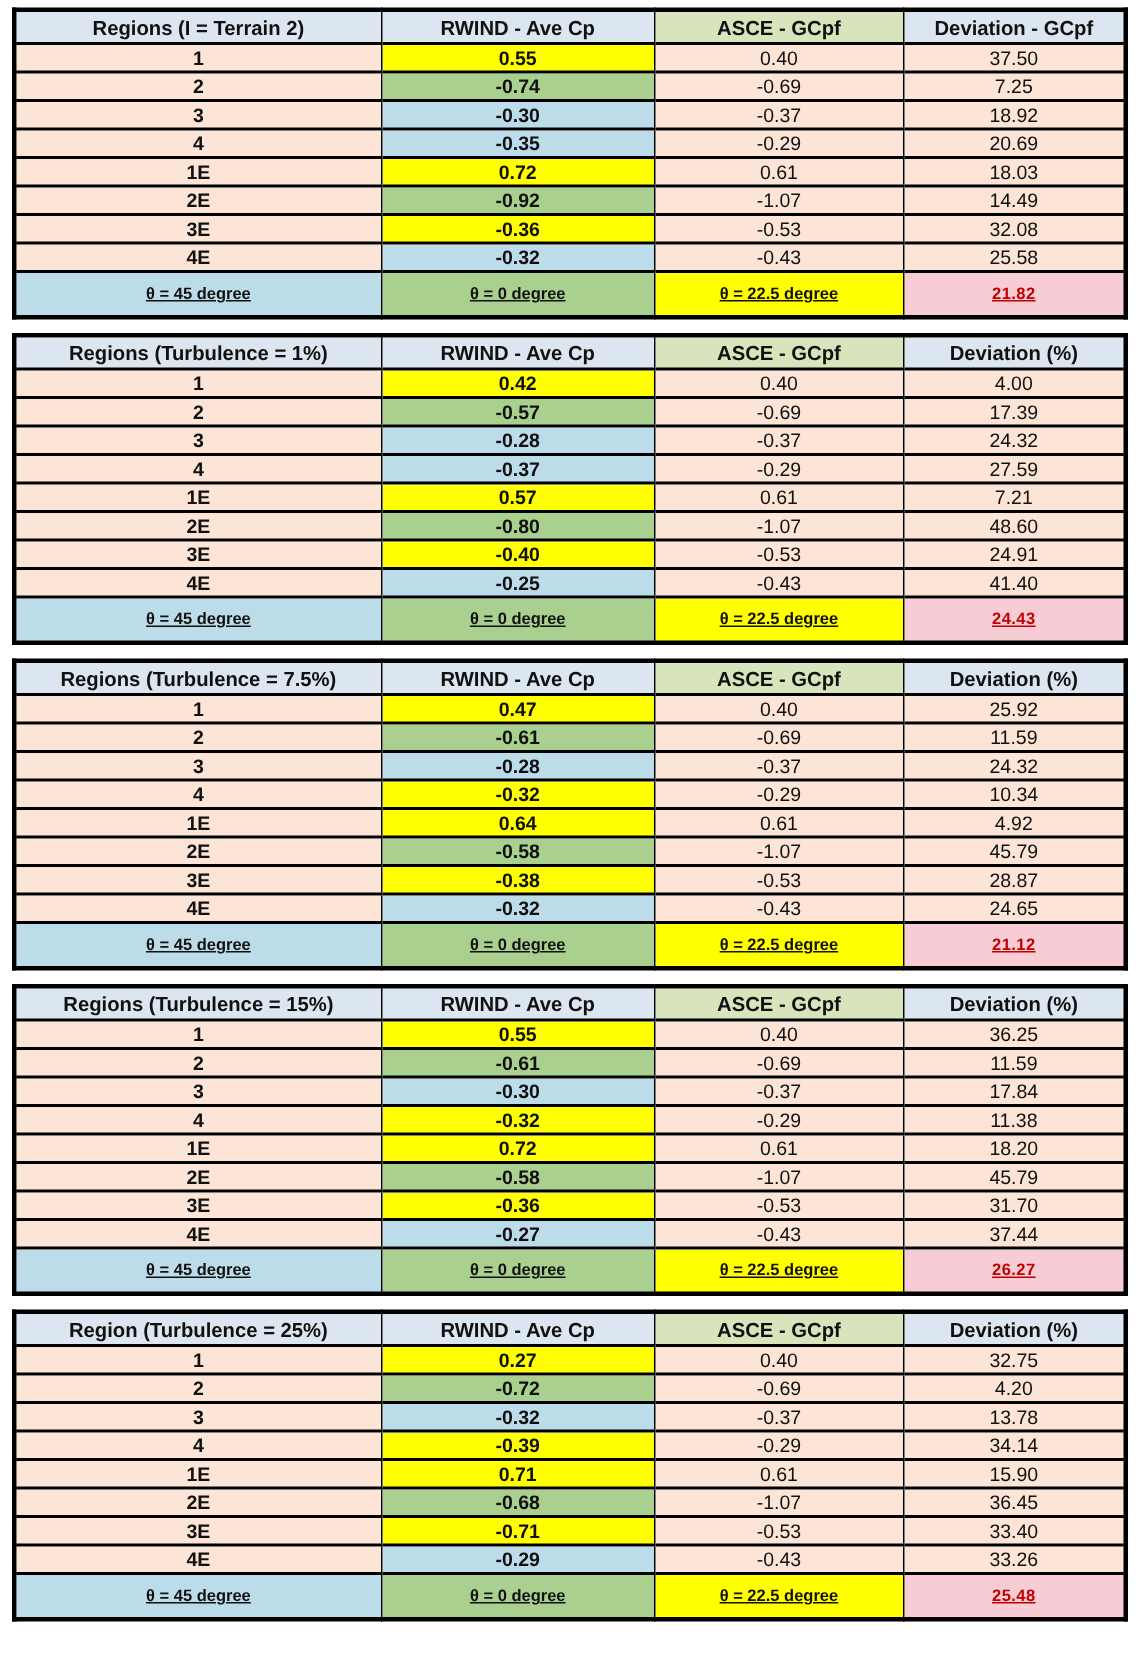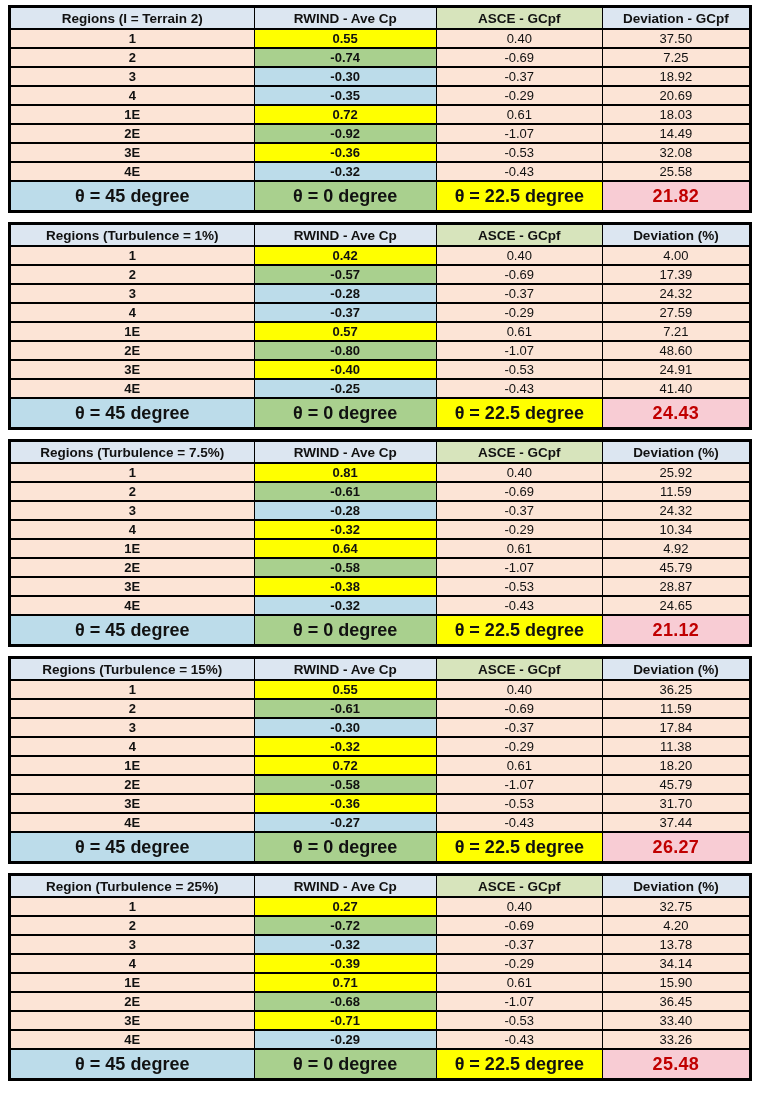--- a/index.html
+++ b/index.html
@@ -32,21 +32,21 @@
     padding: 0 2px;
     overflow: hidden;
     white-space: nowrap;
   }
   table.cmp th {
     height: 20px;
     font-size: 13.5px;
     font-weight: bold;
   }
   table.cmp td { height: 17px; font-size: 13px; }
-  table.cmp tfoot td { height: 28px; font-size: 18px; font-weight: bold; }
+  table.cmp tfoot td { height: 28px; font-size: 11px; font-weight: bold; text-decoration: underline; }
 
   .bg-peach        { background: var(--peach); }
   .bg-yellow       { background: var(--yellow); }
   .bg-green        { background: var(--green); }
   .bg-blue         { background: var(--blue); }
   .bg-header-blue  { background: var(--header_blue); }
   .bg-header-green { background: var(--header_green); }
   .bg-pink         { background: var(--pink); }
 
   td.region-cell { font-weight: bold; }
@@ -222,21 +222,21 @@
         <tr>
           <th class="bg-header-blue">Regions (Turbulence = 7.5%)</th>
           <th class="bg-header-blue">RWIND - Ave Cp</th>
           <th class="bg-header-green">ASCE - GCpf</th>
           <th class="bg-header-blue">Deviation (%)</th>
         </tr>
       </thead>
       <tbody>
         <tr>
           <td class="bg-peach region-cell">1</td>
-          <td class="rwind-cell bg-yellow">0.81</td>
+          <td class="rwind-cell bg-yellow">0.47</td>
           <td class="bg-peach">0.40</td>
           <td class="bg-peach">25.92</td>
         </tr>
         <tr>
           <td class="bg-peach region-cell">2</td>
           <td class="rwind-cell bg-green">-0.61</td>
           <td class="bg-peach">-0.69</td>
           <td class="bg-peach">11.59</td>
         </tr>
         <tr>

